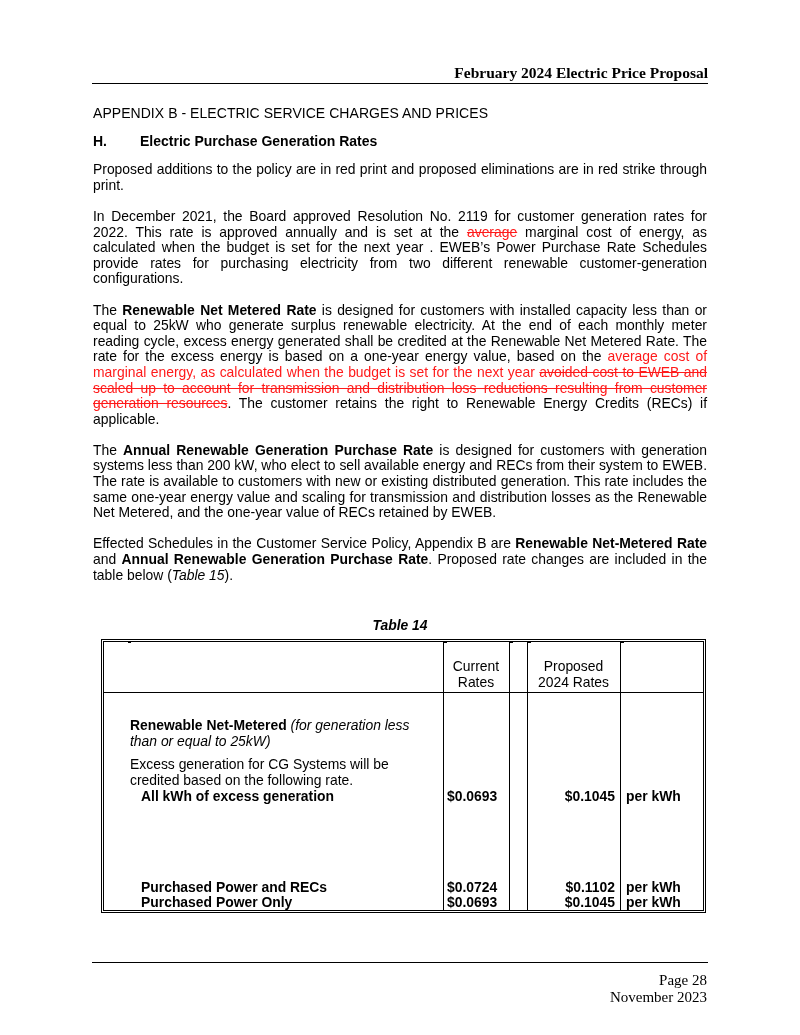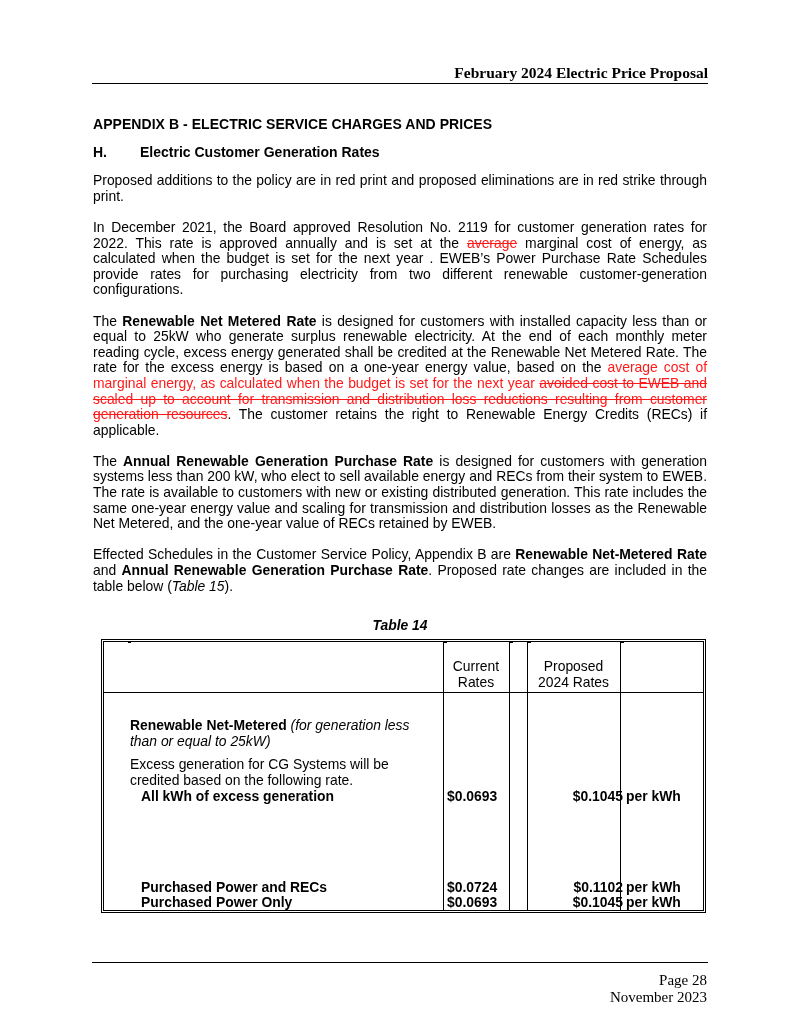--- a/index.html
+++ b/index.html
@@ -8,21 +8,21 @@
   .running-header {
     position: absolute; left: 92px; width: 616px; top: 64px;
     text-align: right; font-family: "Liberation Serif", serif;
     font-weight: bold; font-size: 15.5px;
   }
   .hr-top { position: absolute; left: 92px; width: 616px; top: 83px; height: 0; border-top: 1.3px solid #000; }
   .content {
     position: absolute; left: 93px; width: 614px; top: 101px;
     font-family: "Liberation Sans", sans-serif; font-size: 13.9px; line-height: 15.6px;
   }
-  .appendix-title { font-weight: bold; font-size: 14px; margin: 16px 0 12px 0; letter-spacing: 0.05px; }
+  .appendix-title { font-weight: normal; font-size: 14px; margin: 5px 0 12px 0; letter-spacing: 0.05px; }
   .section-title { font-weight: bold; font-size: 14px; margin: 0 0 13px 0; display: flex; }
   .section-title .num { width: 47px; }
   p.body { margin: 0 0 15.6px 0; text-align: justify; }
   .red { color: #ff1a1a; }
   .strike { color: #ff1a1a; text-decoration: line-through; text-decoration-color: #ff1a1a; }
   b { font-weight: bold; }
   .table-caption {
     position: absolute; left: 93px; width: 614px; top: 617px; text-align: center;
     font-family: "Liberation Sans", sans-serif; font-weight: bold; font-style: italic; font-size: 13.9px;
   }
@@ -33,41 +33,41 @@
     font-family: "Liberation Sans", sans-serif; font-size: 13.9px; line-height: 15.6px;
   }
   .vline { position: absolute; top: 0; bottom: 0; width: 0; border-left: 1.2px solid #000; }
   .hline { position: absolute; left: 0; right: 0; top: 50px; height: 0; border-top: 1.2px solid #000; }
   .tick { position: absolute; top: 0; width: 4px; height: 0; border-top: 1.2px solid #000; }
   .cell { position: absolute; }
   .hdr { font-weight: normal; text-align: center; }
   .num { }
   .bold { font-weight: bold; }
   .italic { font-style: italic; margin-top: 24px; }
-  .right { text-align: right; margin-left: 8px; }
+  .right { text-align: right; }
   .footer-page {
     position: absolute; left: 92px; width: 615px; text-align: right;
     font-family: "Liberation Serif", serif; font-size: 15px; line-height: 17px; margin-top: 45px;
   }
   .hr-bottom { position: absolute; left: 92px; width: 616px; top: 962px; height: 0; border-top: 1.3px solid #000; }
 </style>
 </head>
 <body>
 
 <div class="page">
 
   <div class="running-header">February 2024 Electric Price Proposal</div>
   <div class="hr-top"></div>
 
   <div class="content">
     <div class="appendix-title">APPENDIX B - ELECTRIC SERVICE CHARGES AND PRICES</div>
 
     <div class="section-title">
       <span class="num">H.</span>
-      <span>Electric Customer Generation Rates</span>
+      <span>Electric Purchase Generation Rates</span>
     </div>
 
     <p class="body">Proposed additions to the policy are in red print and proposed eliminations are in red strike through print.</p>
 
     <p class="body"><span>In December 2021, the Board approved Resolution No. 2119 for customer generation rates for 2022. This rate is approved annually and is set at the </span><span class="strike">average</span><span> marginal cost of energy, as calculated when the budget is set for the next year . EWEB’s Power Purchase Rate Schedules provide rates for purchasing electricity from two different renewable customer-generation configurations.</span></p>
 
     <p class="body"><span>The </span><b>Renewable Net Metered Rate</b><span> is designed for customers with installed capacity less than or equal to 25kW who generate surplus renewable electricity. At the end of each monthly meter reading cycle, excess energy generated shall be credited at the Renewable Net Metered Rate. The rate for the excess energy is based on a one-year energy value, based on the </span><span class="red">average cost of marginal energy, as calculated when the budget is set for the next year</span><span> </span><span class="strike">avoided cost to EWEB and scaled up to account for transmission and distribution loss reductions resulting from customer generation resources</span><span>. The customer retains the right to Renewable Energy Credits (RECs) if applicable.</span></p>
 
     <p class="body"><span>The </span><b>Annual Renewable Generation Purchase Rate</b><span> is designed for customers with generation systems less than 200 kW, who elect to sell available energy and RECs from their system to EWEB. The rate is available to customers with new or existing distributed generation. This rate includes the same one-year energy value and scaling for transmission and distribution losses as the Renewable Net Metered, and the one-year value of RECs retained by EWEB.</span></p>
 

